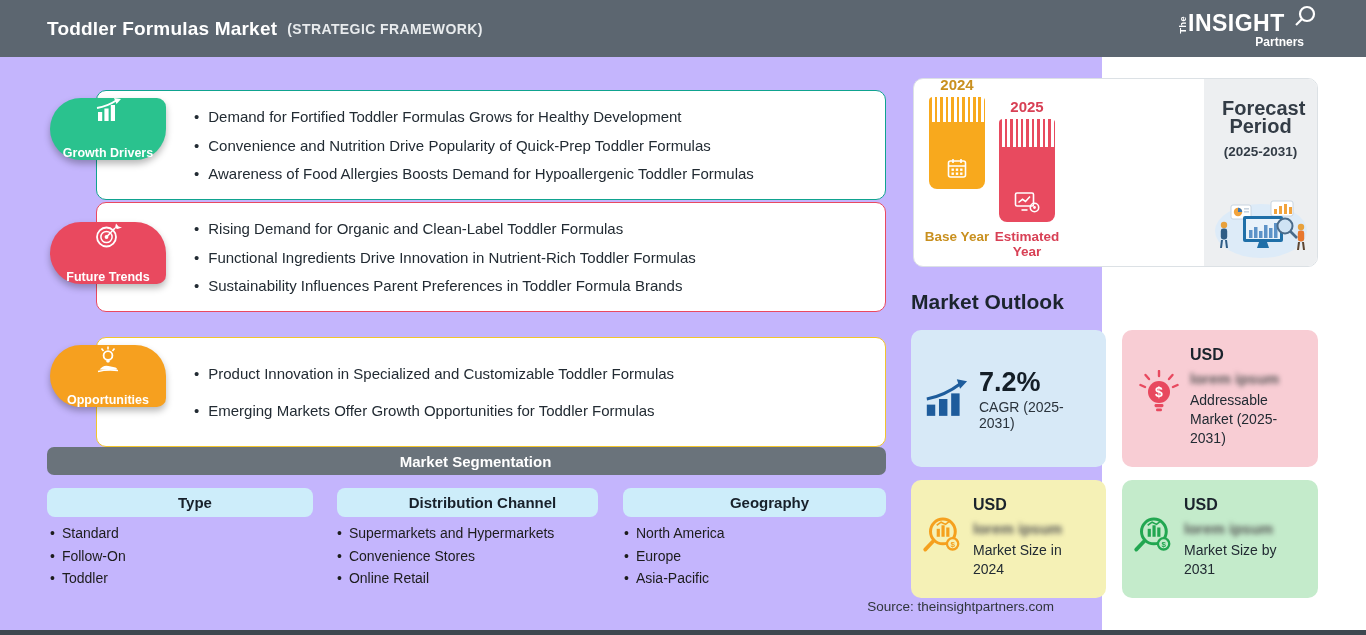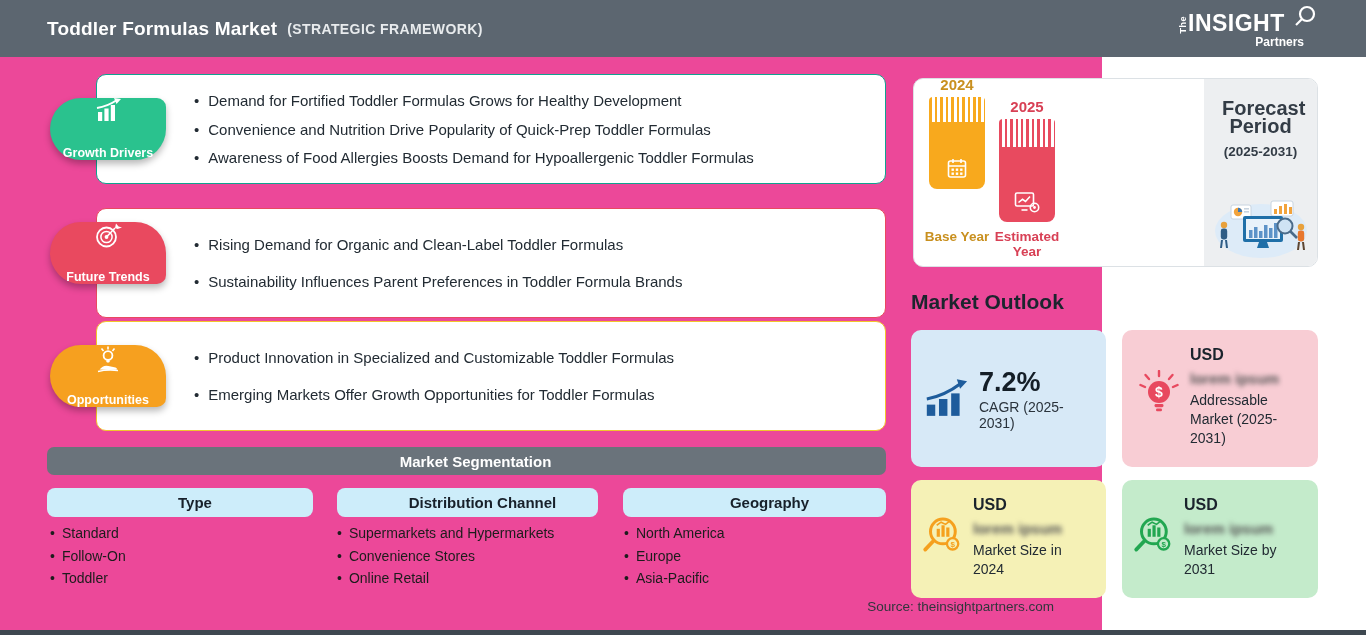--- a/index.html
+++ b/index.html
@@ -1,37 +1,37 @@
 <!DOCTYPE html>
 <html><head>
 <meta charset="utf-8">
 <style>
   * { box-sizing: border-box; margin: 0; padding: 0; }
   body { width:1366px; height:635px; overflow:hidden; background:#fff;
          font-family:"Liberation Sans", sans-serif; }
-  .page { position:relative; width:1102px; height:635px; background:#ec4899; }
+  .page { position:relative; width:1102px; height:635px; background:#c4b5fd; }
 
   
   .header { position:absolute; left:0; top:0; width:1366px; height:57px; background:#5C6670; }
   .header-titles { position:absolute; left:47px; top:0; height:57px; display:flex; align-items:center; gap:10px; }
   .title { color:#fff; font-size:19px; font-weight:bold; letter-spacing:.2px; }
   .subtitle { color:#E8EBED; font-size:14px; font-weight:600; letter-spacing:.4px; }
   .logo { position:absolute; right:56px; top:9px; width:132px; height:40px; color:#fff; }
   .logo-the { position:absolute; left:0; top:7px; writing-mode:vertical-rl; transform:rotate(180deg);
               font-size:9px; font-weight:bold; letter-spacing:.5px; }
   .logo-insight { position:absolute; left:10px; top:1px; font-size:23px; font-weight:800; letter-spacing:.5px; }
   .logo-partners { position:absolute; right:6px; bottom:0; font-size:12px; font-weight:bold; }
   .logo-lens { position:absolute; right:-8px; top:-5px; }
 
   
   .frame-box { position:absolute; left:96px; width:790px; height:110px; background:#fff;
                border-radius:10px; display:flex; flex-direction:column; justify-content:space-evenly;
-               padding:6px 18px 6px 97px; }
+               padding:6px 18px 6px 97px;margin-top:16px; }
   .frame-box.gd { top:74px;  border:1.6px solid #0FA38F; }
-  .frame-box.ft { top:208px; border:1.6px solid #E94960; }
+  .frame-box.ft { top:186px; border:1.6px solid #E94960; }
   .frame-box.op { top:321px; border:1.6px solid #F2C52C; }
   .bullet-line { font-size:15px; color:#222B33; display:flex; align-items:baseline; }
   .bullet-line::before { content:"•"; margin-right:9px; font-size:15px; }
 
   .badge { position:absolute; left:50px; width:116px; height:62px; display:flex; flex-direction:column;
            align-items:center; justify-content:space-between; gap:2px; color:#fff;
            box-shadow:0 4px 7px rgba(0,0,0,.28); }
   .badge-label { font-size:12.5px; font-weight:bold; }
   .badge.gd { top:98px;  background:#2AC28E; border-radius:34px 10px 34px 34px; }
   .badge.ft { top:222px; background:#E9495F; border-radius:34px 34px 10px 34px; }
@@ -130,20 +130,21 @@
       <rect x="12.4" y="10.5" width="4.2" height="12.5" fill="#fff"></rect>
       <rect x="18.8" y="7" width="4.2" height="16" fill="#fff"></rect>
       <path d="M5 10 C 12 9, 19 6, 25 2" stroke="#fff" stroke-width="2" fill="none"></path>
       <polygon points="22,0 29,1 24.5,6" fill="#fff"></polygon>
     </svg>
     <span class="badge-label">Growth Drivers</span>
   </div>
 
   <div class="frame-box ft">
     <div class="bullet-line">Rising Demand for Organic and Clean-Label Toddler Formulas</div>
+    <div class="bullet-line">Functional Ingredients Drive Innovation in Nutrient-Rich Toddler Formulas</div>
     <div class="bullet-line">Sustainability Influences Parent Preferences in Toddler Formula Brands</div>
   </div>
   <div class="badge ft">
     <svg width="28" height="27" viewBox="0 0 28 27">
       <circle cx="12.5" cy="15" r="9.5" fill="none" stroke="#fff" stroke-width="1.8"></circle>
       <circle cx="12.5" cy="15" r="5.6" fill="none" stroke="#fff" stroke-width="1.5"></circle>
       <circle cx="12.5" cy="15" r="1.9" fill="#fff"></circle>
       <line x1="12.5" y1="15" x2="21" y2="6" stroke="#fff" stroke-width="1.6"></line>
       <path d="M21 6 l1 -4.5 l2.5 3 l3.5 1 l-4.5 1.5 z" fill="#fff"></path>
     </svg>

